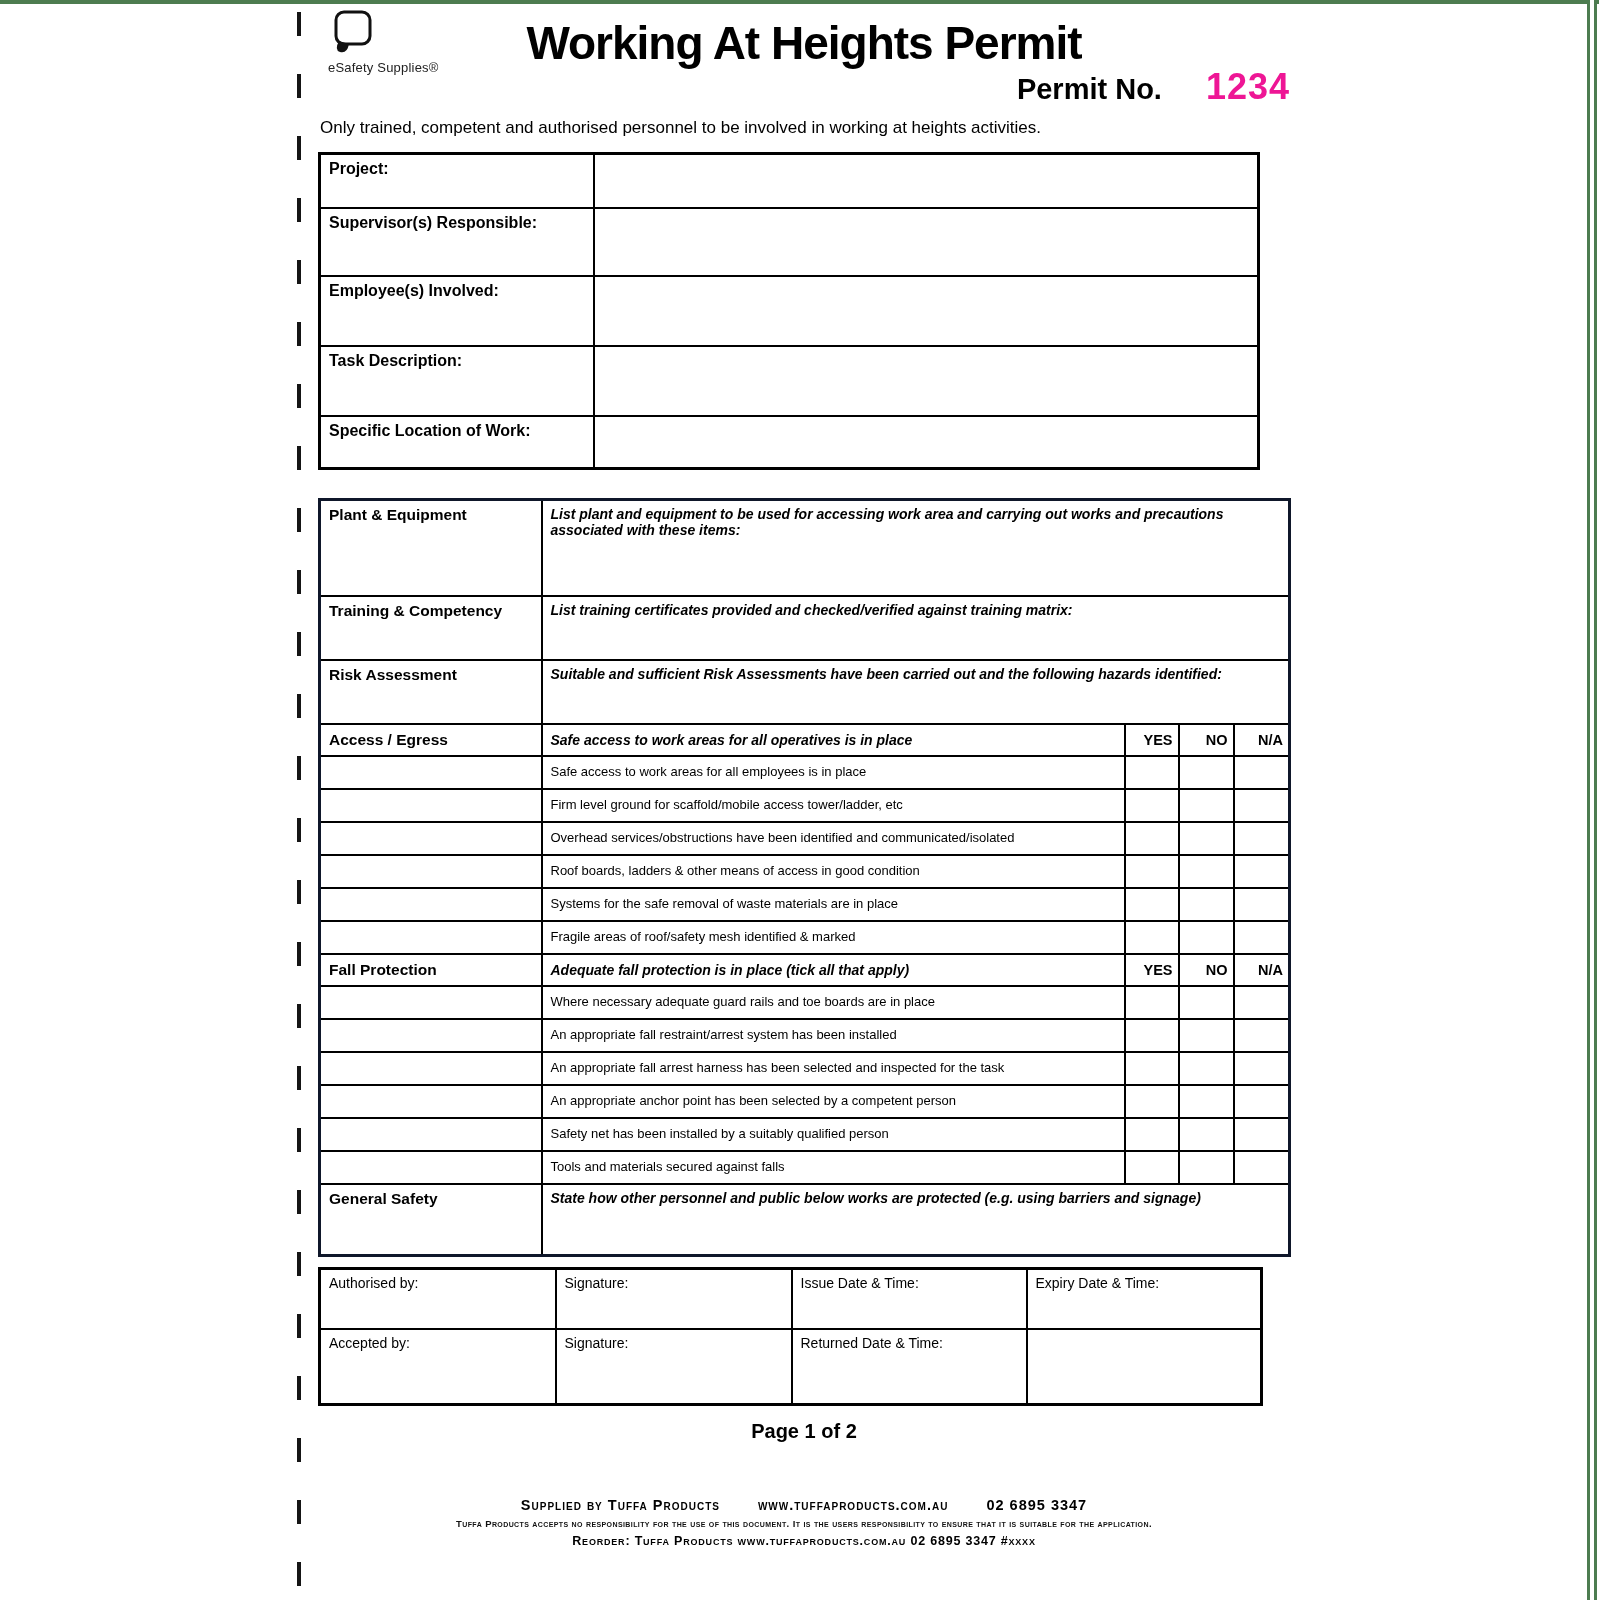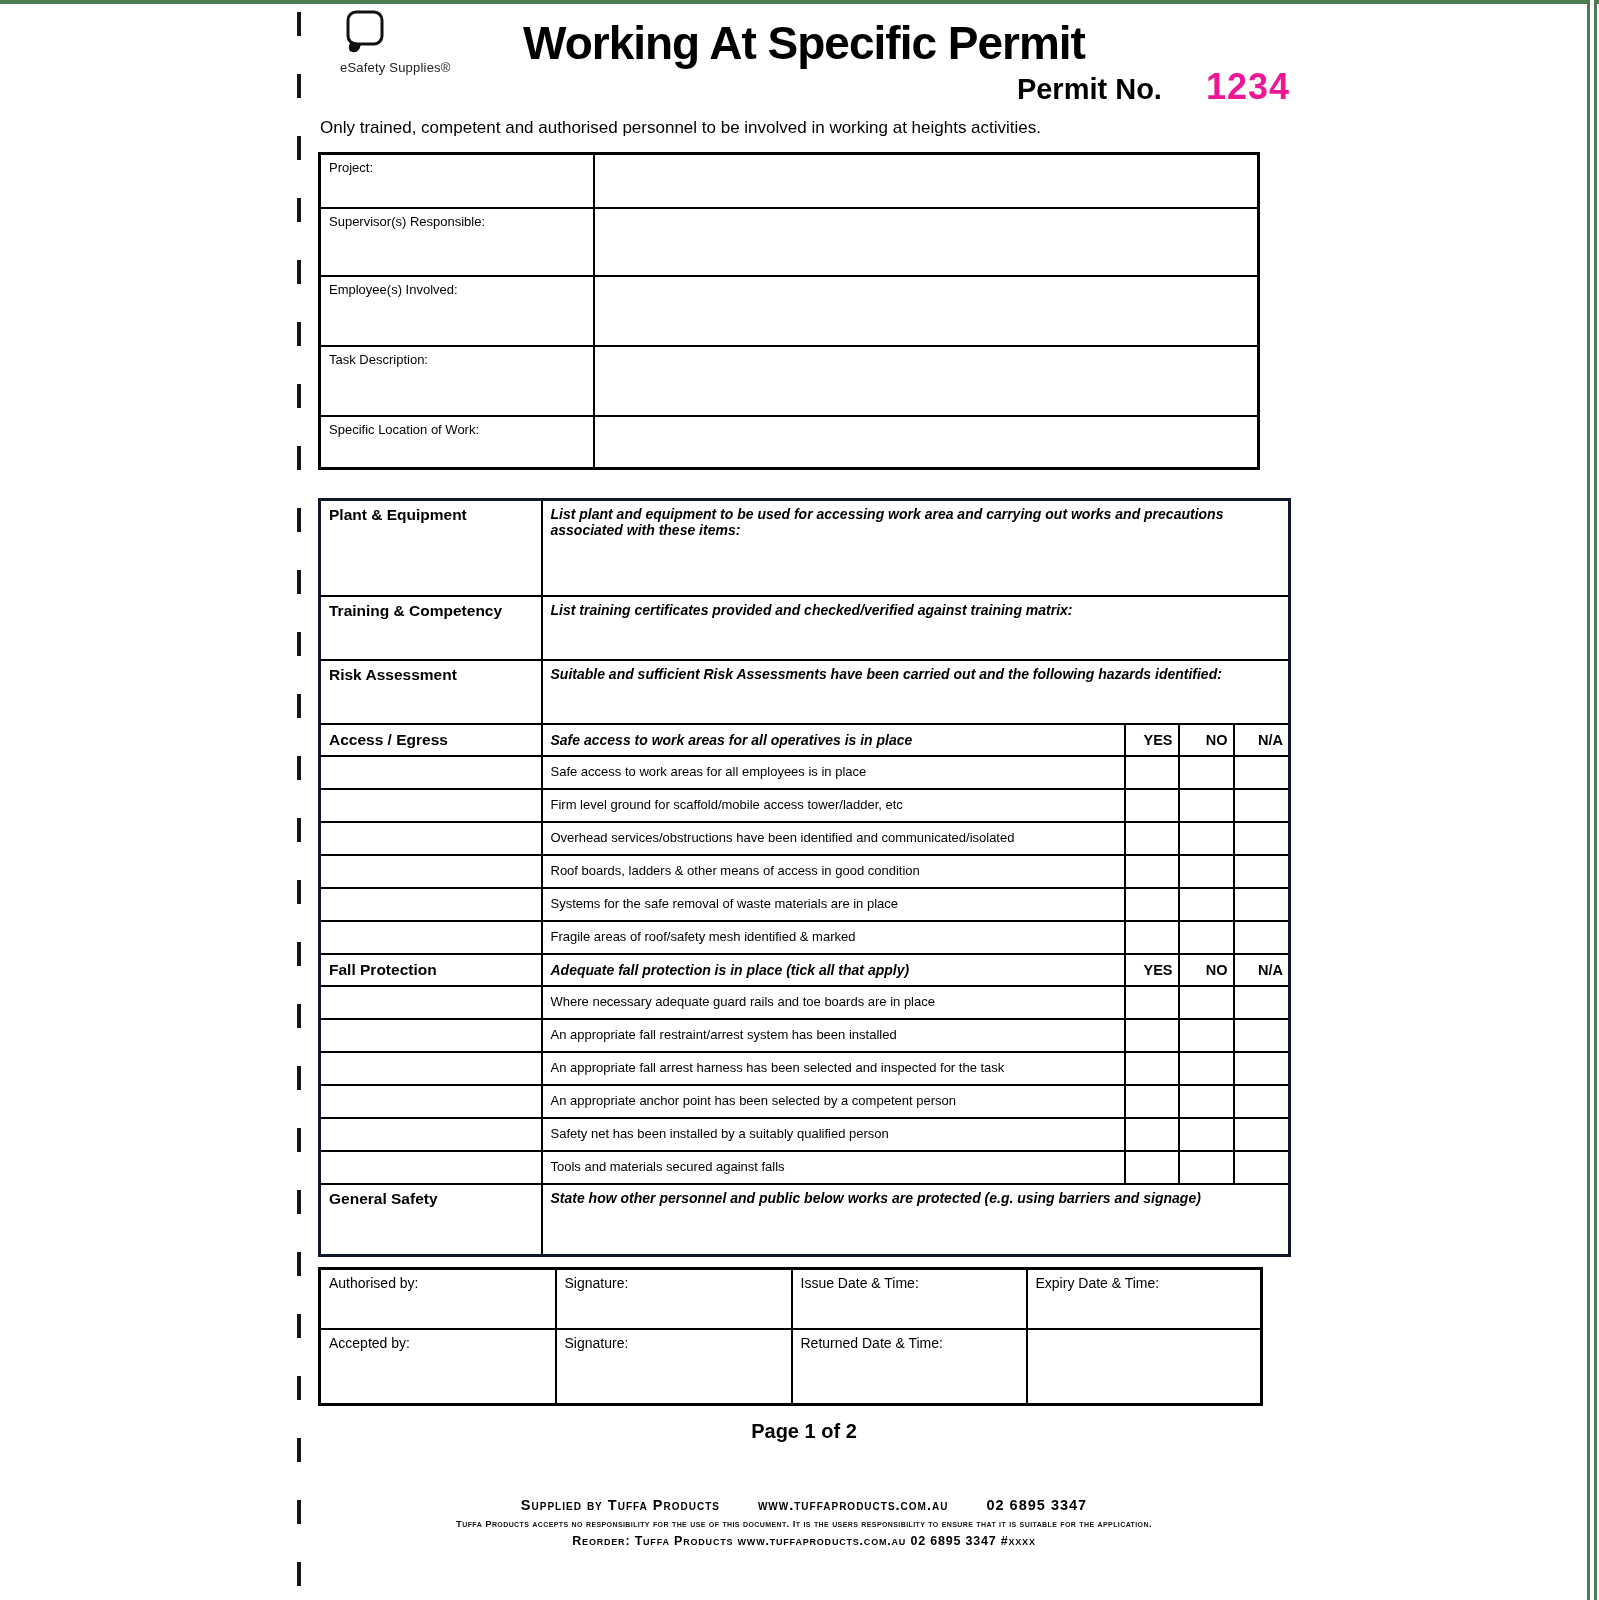--- a/index.html
+++ b/index.html
@@ -11,34 +11,34 @@
   .edge-top { position:absolute; top:0; left:0; right:0; height:4px; background:var(--green,#4d7c50); }
   .edge-right { position:absolute; top:0; right:2px; bottom:0; width:4px; background:#fff;
     border-left:3px solid var(--green,#4d7c50); border-right:3px solid var(--green,#4d7c50); }
   .perforation { position:absolute; left:297px; top:12px; bottom:0; width:4px;
     background:repeating-linear-gradient(to bottom,#151515 0 24px, transparent 24px 62px); }
 
   .content { position:absolute; left:318px; top:6px; width:972px; }
 
   
   .header { position:relative; height:102px; }
-  .logo { position:absolute; left:22px; top:2px; width:120px; text-align:left; }
+  .logo { position:absolute; left:10px; top:2px; width:120px; text-align:left; }
   .logo-text { font-size:13px; color:#222; letter-spacing:0.2px; margin-top:2px; }
   .title { text-align:center; font-weight:bold; font-size:46px; letter-spacing:-1px; padding-top:10px; margin:0; }
   .permit-line { position:absolute; right:0; top:60px; display:flex; align-items:baseline; gap:44px; }
   .permit-label { font-weight:bold; font-size:29px; }
   .permit-value { font-weight:bold; font-size:36px; color:var(--accent,#ee1695); letter-spacing:1px; }
   .intro { font-size:17px; margin:10px 0 14px 2px; }
 
   
   table { border-collapse:collapse; table-layout:fixed; }
   td { border:2px solid #000; vertical-align:top; padding:5px 8px; box-sizing:border-box; }
 
   .details { width:942px; border:3px solid #000; }
-  .details td.lbl { width:274px; font-weight:normal; font-size:13px; }
+  .details td.lbl { width:274px; font-weight:bold; font-size:16px; }
   .details .r1 td { height:54px; } .details .r2 td { height:68px; }
   .details .r3 td { height:70px; } .details .r4 td { height:70px; }
   .details .r5 td { height:53px; }
 
   .checklist { width:970px; border:3px solid #0f172a; margin-top:28px; }
   .checklist td.lbl { font-weight:bold; font-size:15.5px; }
   .checklist td.desc-i { font-style:italic; font-weight:bold; font-size:14px; }
   .checklist td.item { font-size:13px; padding-top:7px; }
   .checklist td.chk-h { font-weight:bold; font-size:14.5px; text-align:right; vertical-align:middle; padding:5px; }
   .checklist tr.sec-tall td { height:96px; }
@@ -71,21 +71,21 @@
   <div class="content">
 
     <div class="header">
       <div class="logo">
         <svg width="46" height="46" viewBox="0 0 46 46">
           <path d="M16 4 h18 a8 8 0 0 1 8 8 v16 a8 8 0 0 1 -8 8 h-18 a8 8 0 0 1 -8 -8 v-16 a8 8 0 0 1 8 -8 z" fill="none" stroke="#111" stroke-width="3"></path>
           <path d="M11 33 q-5 9 1 11 q7 2 9 -8 z" fill="#111"></path>
         </svg>
         <div class="logo-text">eSafety Supplies®</div>
       </div>
-      <h1 class="title">Working At Specific Permit</h1>
+      <h1 class="title">Working At Heights Permit</h1>
       <div class="permit-line">
         <span class="permit-label">Permit No.</span>
         <span class="permit-value">1234</span>
       </div>
     </div>
 
     <div class="intro">Only trained, competent and authorised personnel to be involved in working at heights activities.</div>
 
     <table class="details">
       <colgroup>

